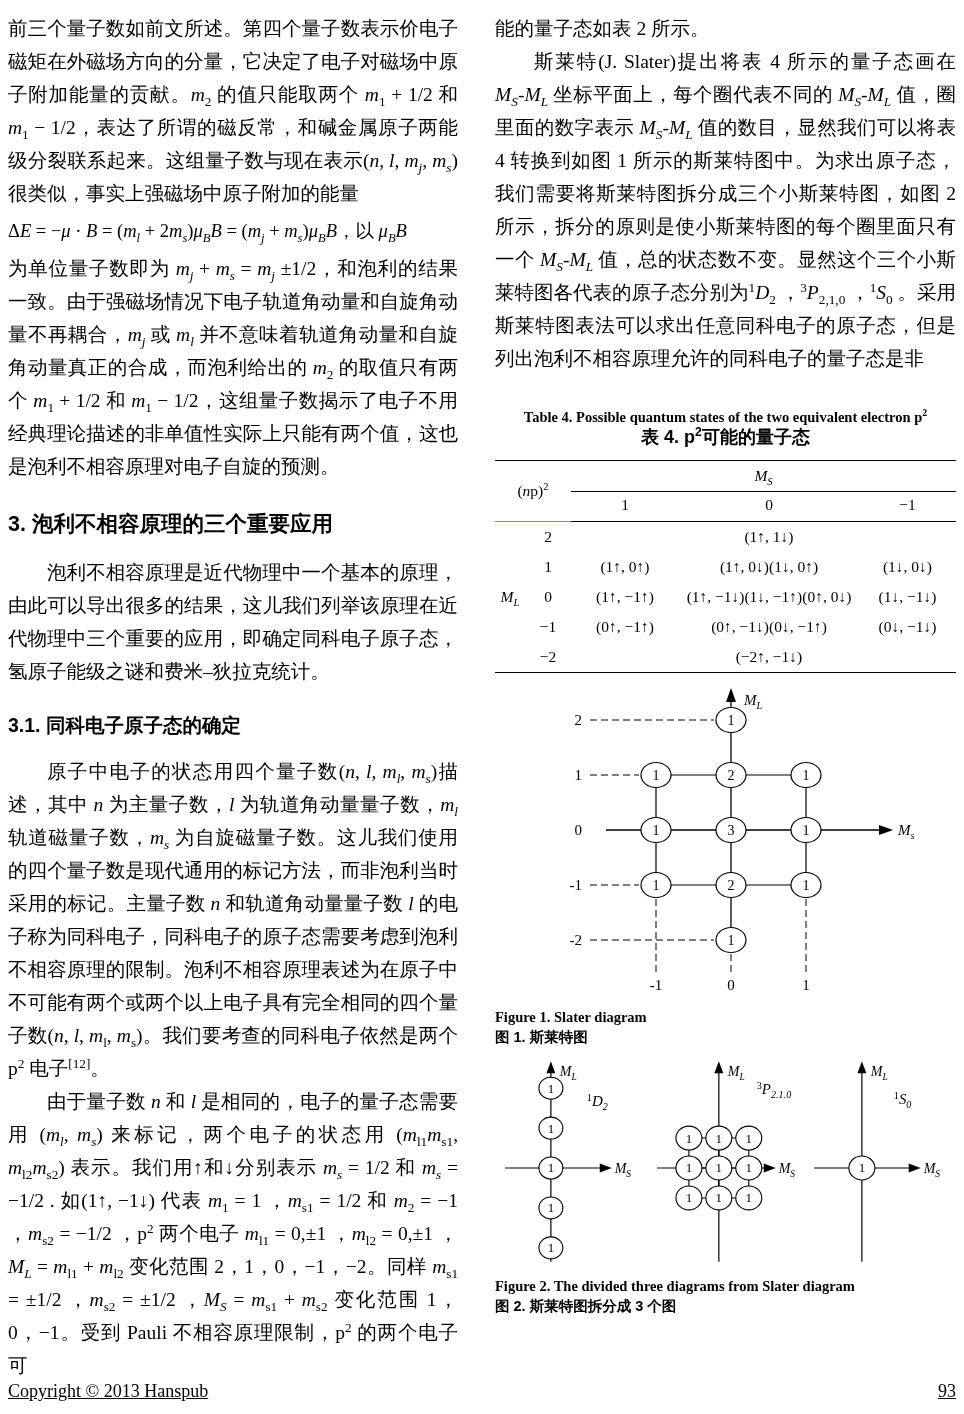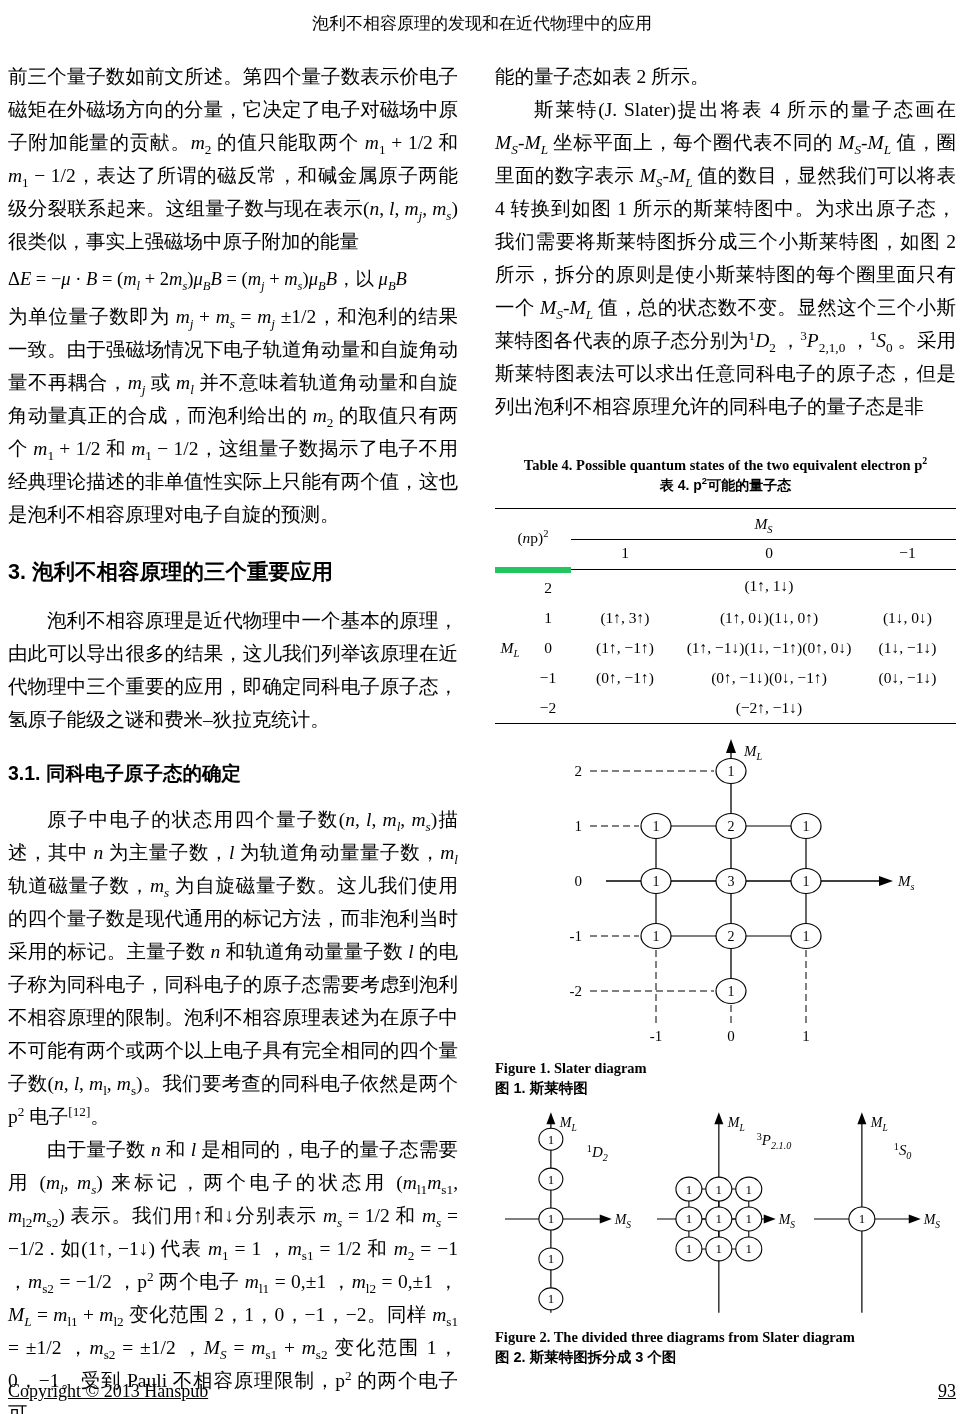--- a/index.html
+++ b/index.html
@@ -10,40 +10,39 @@
   .columns{display:flex;gap:37px;}
   .col{width:461px;}
   p.para{margin:0;font-size:19.5px;line-height:33px;text-align:justify;}
   p.indent{text-indent:2em;}
   .formula{margin:1px 0;font-size:18.5px;line-height:40px;white-space:nowrap;}
   sub,sup{font-size:68%;line-height:0;}
   h2.sec{font-family:"Liberation Sans","DejaVu Sans",sans-serif;font-size:21.5px;margin:26px 0 18px;font-weight:bold;}
   h3.subsec{font-family:"Liberation Sans","DejaVu Sans",sans-serif;font-size:19.5px;margin:24px 0 16px;font-weight:bold;}
   .tcap{margin:32px 4px 12px;text-align:center;font-weight:bold;}
   .tcap .en{font-size:14.5px;line-height:20px;}
-  .tcap .zh{font-size:14px;line-height:21px;font-family:"Liberation Sans","DejaVu Sans",sans-serif;}
+  .tcap .zh{font-size:18px;line-height:21px;font-family:"Liberation Sans","DejaVu Sans",sans-serif;}
   table.qtable{width:100%;border-collapse:collapse;font-size:15.5px;
                border-top:1.5px solid #000;border-bottom:1.5px solid #000;}
   .qtable th,.qtable td{font-weight:normal;text-align:center;padding:6px 1px;white-space:nowrap;}
-  .qtable th.corner{border-bottom:6px solid #22c55e;margin-top:33px;}
+  .qtable th.corner{border-bottom:1px solid #22c55e;margin-top:33px;}
   .qtable th.msgroup{border-bottom:1px solid #000;}
   .qtable tr.colhdr th{border-bottom:1px solid #000;padding:4px 1px 7px;}
   .figwrap{text-align:center;margin-top:12px;}
   svg text{font-family:"Liberation Serif","DejaVu Serif",serif;}
   .fcap{text-align:left;font-weight:bold;margin:6px 0 4px;}
   .fcap .en{font-size:14.5px;line-height:20px;}
   .fcap .zh{font-size:14.5px;line-height:21px;font-family:"Liberation Sans","DejaVu Sans",sans-serif;}
   .fig2row{display:flex;justify-content:space-between;align-items:flex-start;margin-top:10px;padding:0 2px;}
   .footer{position:absolute;left:8px;right:8px;bottom:12px;display:flex;justify-content:space-between;font-size:18px;text-decoration:underline;}
 </style>
 </head>
 <body>
 
 <div class="page">
-  <div class="running-head">泡利不相容原理的发现和在近代物理中的应用</div>
 
   <div class="columns">
 
     <div class="col">
       <p class="para">前三个量子数如前文所述。第四个量子数表示价电子磁矩在外磁场方向的分量，它决定了电子对磁场中原子附加能量的贡献。<i>m</i><sub>2</sub> 的值只能取两个 <i>m</i><sub>1</sub> + 1/2 和 <i>m</i><sub>1</sub> − 1/2，表达了所谓的磁反常，和碱金属原子两能级分裂联系起来。这组量子数与现在表示(<i>n</i>, <i>l</i>, <i>m<sub>j</sub></i>, <i>m<sub>s</sub></i>)很类似，事实上强磁场中原子附加的能量</p>
       <p class="formula">Δ<i>E</i> = −<i>μ</i> · <i>B</i> = (<i>m<sub>l</sub></i> + 2<i>m<sub>s</sub></i>)<i>μ<sub>B</sub>B</i> = (<i>m<sub>j</sub></i> + <i>m<sub>s</sub></i>)<i>μ<sub>B</sub>B</i>，以 <i>μ<sub>B</sub>B</i></p>
       <p class="para">为单位量子数即为 <i>m<sub>j</sub></i> + <i>m<sub>s</sub></i> = <i>m<sub>j</sub></i> ±1/2，和泡利的结果一致。由于强磁场情况下电子轨道角动量和自旋角动量不再耦合，<i>m<sub>j</sub></i> 或 <i>m<sub>l</sub></i> 并不意味着轨道角动量和自旋角动量真正的合成，而泡利给出的 <i>m</i><sub>2</sub> 的取值只有两个 <i>m</i><sub>1</sub> + 1/2 和 <i>m</i><sub>1</sub> − 1/2，这组量子数揭示了电子不用经典理论描述的非单值性实际上只能有两个值，这也是泡利不相容原理对电子自旋的预测。</p>
       <h2 class="sec">3. 泡利不相容原理的三个重要应用</h2>
       <p class="para indent">泡利不相容原理是近代物理中一个基本的原理，由此可以导出很多的结果，这儿我们列举该原理在近代物理中三个重要的应用，即确定同科电子原子态，氢原子能级之谜和费米–狄拉克统计。</p>
       <h3 class="subsec">3.1. 同科电子原子态的确定</h3>
@@ -82,21 +81,21 @@
         <tbody>
             <tr>
               <td rowspan="5"><i>M<sub>L</sub></i></td>
               <td>2</td>
               <td></td>
               <td>(1↑, 1↓)</td>
               <td></td>
             </tr>
             <tr>
               <td>1</td>
-              <td>(1↑, 3↑)</td>
+              <td>(1↑, 0↑)</td>
               <td>(1↑, 0↓)(1↓, 0↑)</td>
               <td>(1↓, 0↓)</td>
             </tr>
             <tr>
               <td>0</td>
               <td>(1↑, −1↑)</td>
               <td>(1↑, −1↓)(1↓, −1↑)(0↑, 0↓)</td>
               <td>(1↓, −1↓)</td>
             </tr>
             <tr>

